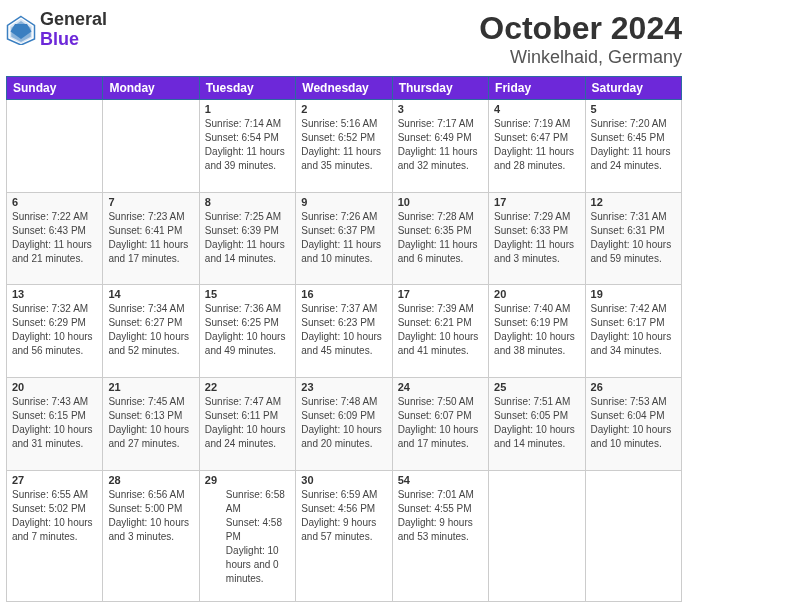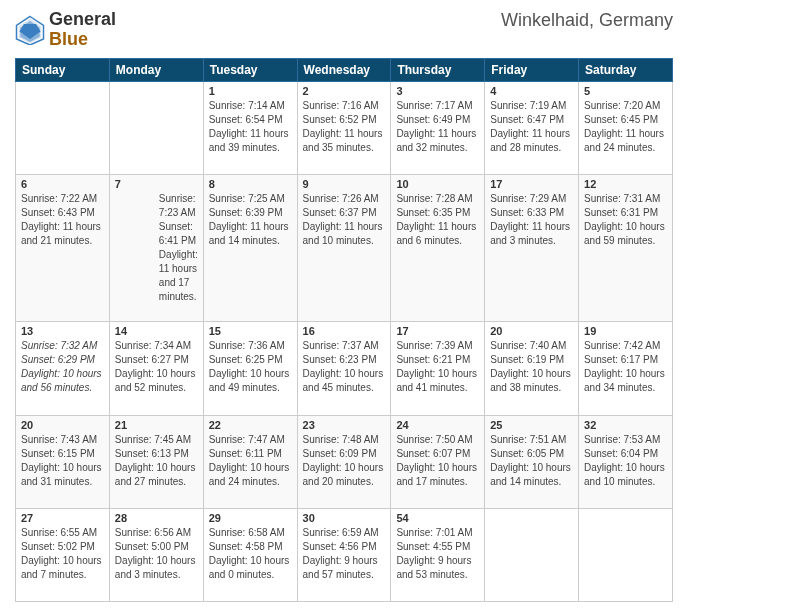--- a/index.html
+++ b/index.html
@@ -6,21 +6,21 @@
     body {
       width: 792px;
       height: 612px;
       background: #fff;
       font-family: Arial, sans-serif;
       overflow: hidden;
     }
     .page {
       width: 688px;
       height: 612px;
-      padding: 10px 15px;
+      padding: 10px 6px;
       display: flex;
       flex-direction: column;
     }
     .header {
       display: flex;
       justify-content: space-between;
       align-items: flex-start;
       margin-bottom: 8px;
     }
     .logo {
@@ -49,21 +49,21 @@
       font-size: 18px;
       color: #555;
     }
     .calendar {
       width: 100%;
       border-collapse: collapse;
       flex: 1;
       table-layout: fixed;
     }
     .calendar th {
-      background-color: #0c4a6e;
+      background-color: #6d28d9;
       color: white;
       padding: 4px 6px;
       font-size: 12px;
       font-weight: bold;
       border: 1px solid #2d6aa0;
       text-align: left;
     }
     .calendar td {
       border: 1px solid #ccc;
       vertical-align: top;
@@ -101,24 +101,25 @@
   <div class="header">
     <div class="logo">
       <svg class="logo-icon" viewBox="0 0 40 40">
         <polygon points="20,5 35,15 35,30 20,38 5,30 5,15" fill="#3a7fc1" opacity="0.2"></polygon>
         <polygon points="20,2 38,14 38,32 20,40 2,32 2,14" fill="none" stroke="#3a7fc1" stroke-width="2"></polygon>
         <polygon points="20,8 33,17 33,29 20,36 7,29 7,17" fill="#3a7fc1" opacity="0.5"></polygon>
         <polygon points="15,12 28,12 34,22 20,32 6,22 12,12" fill="#3a7fc1"></polygon>
       </svg>
       <div class="logo-text">
         <span style="font-size:18px;font-weight:bold;color:#333;">General</span>
-        <span style="font-size:18px;font-weight:bold;color:#a16207;">Blue</span>
+        <span style="font-size:18px;font-weight:bold;color:#6d28d9;">Blue</span>
       </div>
     </div>
     <div class="title-section">
+      <div class="month-title">October 2024</div>
       <div class="location">Winkelhaid, Germany</div>
     </div>
   </div>
 
   <table class="calendar">
     <thead>
       <tr>
         <th>Sunday</th>
         <th>Monday</th>
         <th>Tuesday</th>
@@ -133,21 +134,21 @@
           <td class="empty-cell"></td>
           <td class="empty-cell"></td>
           <td>
             <span class="day-number">1</span>
             <div class="day-detail" style="white-space: pre-line;">Sunrise: 7:14 AM
 Sunset: 6:54 PM
 Daylight: 11 hours and 39 minutes.</div>
           </td>
           <td>
             <span class="day-number">2</span>
-            <div class="day-detail" style="white-space: pre-line;">Sunrise: 7:16 AM
+            <div class="day-detail" style="white-space: pre-line;">Sunrise: 5:16 AM
 Sunset: 6:52 PM
 Daylight: 11 hours and 35 minutes.</div>
           </td>
           <td>
             <span class="day-number">3</span>
             <div class="day-detail" style="white-space: pre-line;">Sunrise: 7:17 AM
 Sunset: 6:49 PM
 Daylight: 11 hours and 32 minutes.</div>
           </td>
           <td>
@@ -165,21 +166,21 @@
         </tr>
         <tr class="week-row">
           <td>
             <span class="day-number">6</span>
             <div class="day-detail" style="white-space: pre-line;">Sunrise: 7:22 AM
 Sunset: 6:43 PM
 Daylight: 11 hours and 21 minutes.</div>
           </td>
           <td>
             <span class="day-number">7</span>
-            <div class="day-detail" style="white-space: pre-line; margin-left: 44px;">Sunrise: 7:23 AM
+            <div class="day-detail" style="white-space: pre-line;">Sunrise: 7:23 AM
 Sunset: 6:41 PM
 Daylight: 11 hours and 17 minutes.</div>
           </td>
           <td>
             <span class="day-number">8</span>
             <div class="day-detail" style="white-space: pre-line;">Sunrise: 7:25 AM
 Sunset: 6:39 PM
 Daylight: 11 hours and 14 minutes.</div>
           </td>
           <td>
@@ -203,21 +204,21 @@
           <td>
             <span class="day-number">12</span>
             <div class="day-detail" style="white-space: pre-line;">Sunrise: 7:31 AM
 Sunset: 6:31 PM
 Daylight: 10 hours and 59 minutes.</div>
           </td>
         </tr>
         <tr class="week-row">
           <td>
             <span class="day-number">13</span>
-            <div class="day-detail" style="white-space: pre-line; font-style: italic;">Sunrise: 7:32 AM
+            <div class="day-detail" style="white-space: pre-line;">Sunrise: 7:32 AM
 Sunset: 6:29 PM
 Daylight: 10 hours and 56 minutes.</div>
           </td>
           <td>
             <span class="day-number">14</span>
             <div class="day-detail" style="white-space: pre-line;">Sunrise: 7:34 AM
 Sunset: 6:27 PM
 Daylight: 10 hours and 52 minutes.</div>
           </td>
           <td>
@@ -282,42 +283,42 @@
 Sunset: 6:07 PM
 Daylight: 10 hours and 17 minutes.</div>
           </td>
           <td>
             <span class="day-number">25</span>
             <div class="day-detail" style="white-space: pre-line;">Sunrise: 7:51 AM
 Sunset: 6:05 PM
 Daylight: 10 hours and 14 minutes.</div>
           </td>
           <td>
-            <span class="day-number">32</span>
+            <span class="day-number">26</span>
             <div class="day-detail" style="white-space: pre-line;">Sunrise: 7:53 AM
 Sunset: 6:04 PM
 Daylight: 10 hours and 10 minutes.</div>
           </td>
         </tr>
         <tr class="week-row">
           <td>
             <span class="day-number">27</span>
             <div class="day-detail" style="white-space: pre-line;">Sunrise: 6:55 AM
 Sunset: 5:02 PM
 Daylight: 10 hours and 7 minutes.</div>
           </td>
           <td>
             <span class="day-number">28</span>
             <div class="day-detail" style="white-space: pre-line;">Sunrise: 6:56 AM
 Sunset: 5:00 PM
 Daylight: 10 hours and 3 minutes.</div>
           </td>
           <td>
             <span class="day-number">29</span>
-            <div class="day-detail" style="white-space: pre-line;">Sunrise: 6:58 AM
+            <div class="day-detail" style="white-space: pre-line; margin-left: 21px;">Sunrise: 6:58 AM
 Sunset: 4:58 PM
 Daylight: 10 hours and 0 minutes.</div>
           </td>
           <td>
             <span class="day-number">30</span>
             <div class="day-detail" style="white-space: pre-line;">Sunrise: 6:59 AM
 Sunset: 4:56 PM
 Daylight: 9 hours and 57 minutes.</div>
           </td>
           <td>

